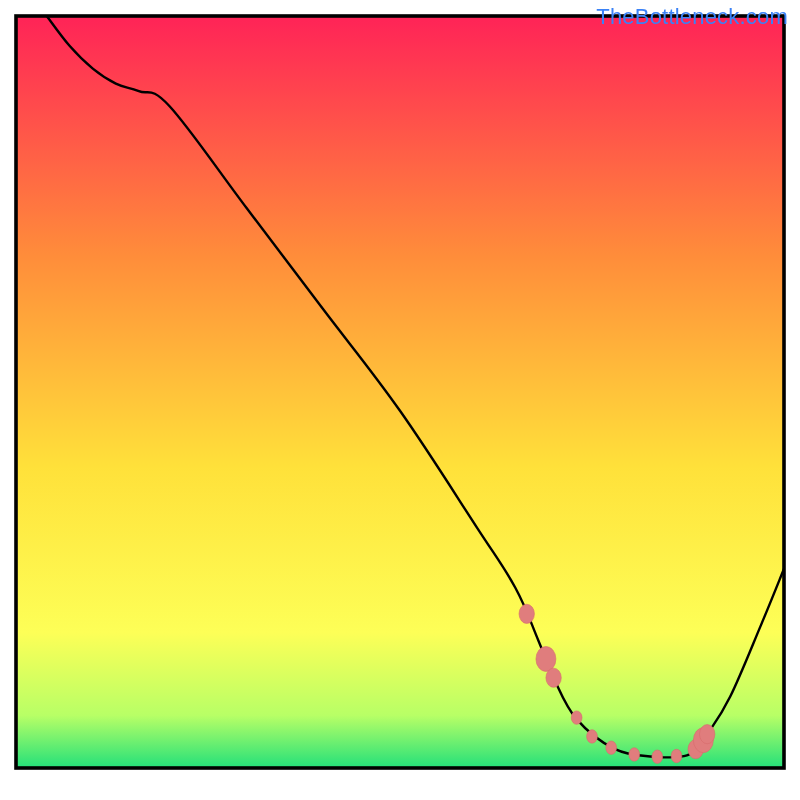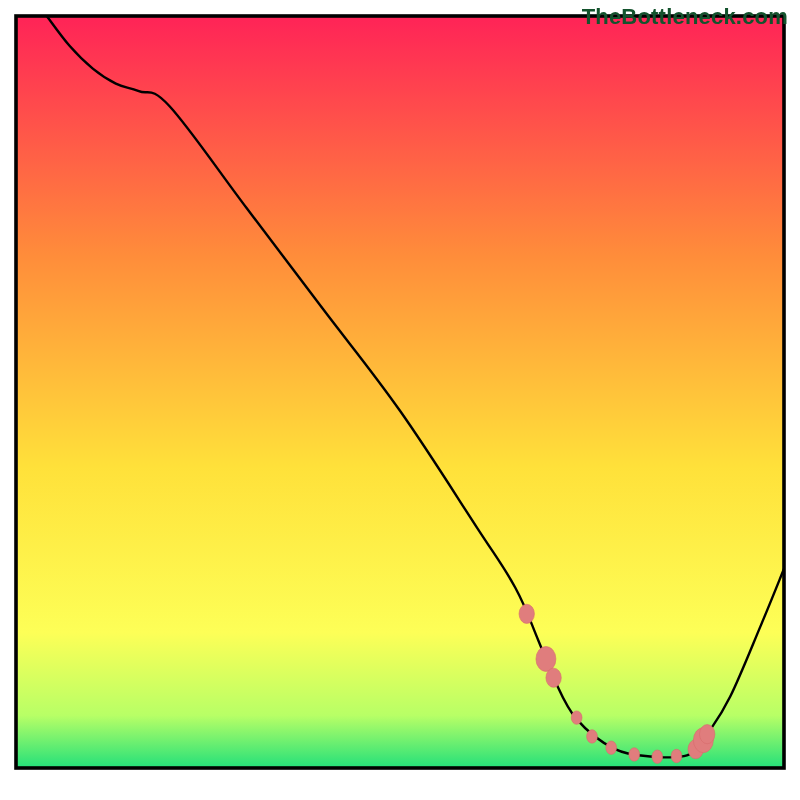--- a/index.html
+++ b/index.html
@@ -14,22 +14,22 @@
   .stage {
     position: relative;
     width: 800px;
     height: 800px;
   }
   .watermark {
     position: absolute;
     top: 4px;
     right: 12px;
     font-size: 22px;
-    font-weight: 700;
-    color: #14532d;
+    font-weight: 400;
+    color: #3b82f6;
     letter-spacing: 0.2px;
     z-index: 3;
   }
   svg.chart {
     position: absolute;
     top: 0;
     left: 0;
     width: 800px;
     height: 800px;
     display: block;

